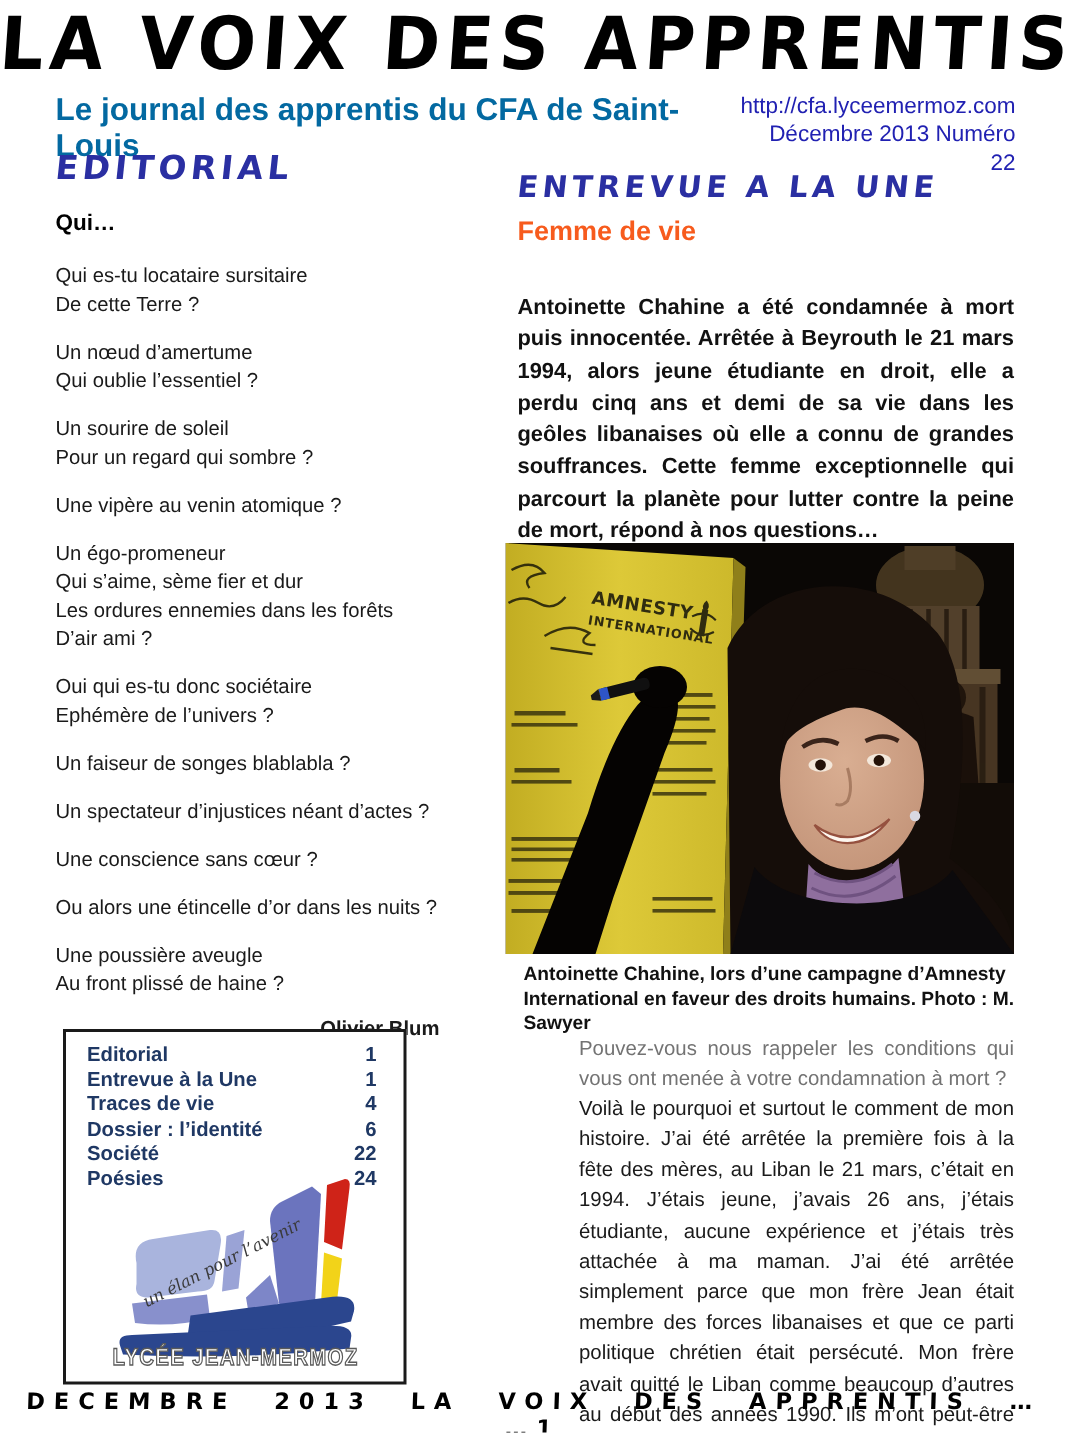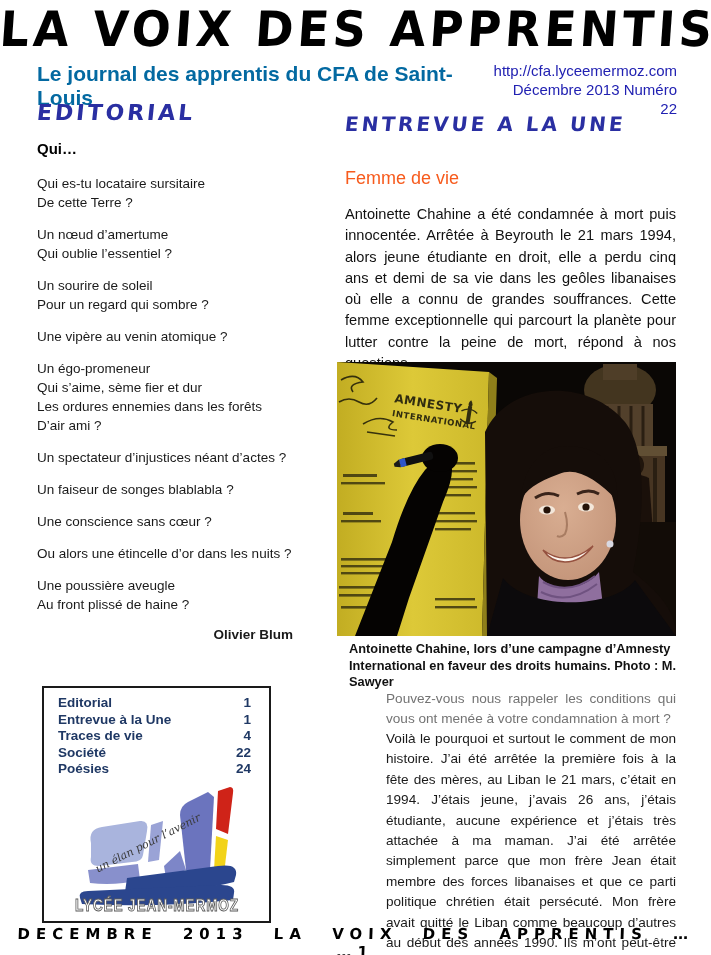--- a/index.html
+++ b/index.html
@@ -34,22 +34,22 @@
   
   .toc-box { position:absolute; left:42px; top:686px; width:229px; height:237px;
     border:2px solid #1a1a1a; padding:7px 18px 0 14px; background:#fff; }
   .toc-row { display:flex; justify-content:space-between;
     font-size:13.5px; font-weight:bold; color:#1f3864; line-height:16.5px; }
   .logo-wrap { position:absolute; left:50%; transform:translateX(-50%); bottom:4px; }
 
   
   .right-col { position:absolute; left:345px; top:112px; width:331px; }
   .right-col .marker-head { font-size:20px; }
-  .article-title { margin-top:32px; font-size:18px; font-weight:normal; color:#f75b1d; }
-  .intro { margin-top:15px; font-size:14.6px; font-weight:normal; color:#111;
+  .article-title { margin-top:8px; font-size:18px; font-weight:bold; color:#f75b1d; }
+  .intro { margin-top:30px; font-size:14.6px; font-weight:bold; color:#111;
     line-height:21.3px; text-align:justify; }
 
   .photo { position:absolute; left:337px; top:362px; width:339px; height:274px; }
   .caption { position:absolute; left:349px; top:641px; width:339px;
     font-size:12.8px; font-weight:bold; color:#111; line-height:1.3; }
 
   .qa { position:absolute; left:386px; top:689px; width:290px; }
   .question { font-size:13.6px; font-weight:normal; color:#737373;
     line-height:20px; text-align:justify; }
   .answer { font-size:13.6px; color:#1a1a1a; line-height:20.4px; text-align:justify; }
@@ -81,42 +81,48 @@
 De cette Terre ?</div>
       <div class="stanza">Un nœud d’amertume
 Qui oublie l’essentiel ?</div>
       <div class="stanza">Un sourire de soleil
 Pour un regard qui sombre ?</div>
       <div class="stanza">Une vipère au venin atomique ?</div>
       <div class="stanza">Un égo-promeneur
 Qui s’aime, sème fier et dur
 Les ordures ennemies dans les forêts
 D’air ami ?</div>
+      <div class="stanza">Oui qui es-tu donc sociétaire
+Ephémère de l’univers ?</div>
+      <div class="stanza">Un faiseur de songes blablabla ?</div>
       <div class="stanza">Un spectateur d’injustices néant d’actes ?</div>
-      <div class="stanza">Un faiseur de songes blablabla ?</div>
       <div class="stanza">Une conscience sans cœur ?</div>
       <div class="stanza">Ou alors une étincelle d’or dans les nuits ?</div>
       <div class="stanza">Une poussière aveugle
 Au front plissé de haine ?</div>
     </div>
     <div class="poem-author">Olivier Blum</div>
   </div>
 
   <div class="toc-box">
     <div class="toc-row">
       <span>Editorial</span>
       <span>1</span>
     </div>
     <div class="toc-row">
       <span>Entrevue à la Une</span>
       <span>1</span>
     </div>
     <div class="toc-row">
       <span>Traces de vie</span>
       <span>4</span>
+    </div>
+    <div class="toc-row">
+      <span>Dossier : l’identité</span>
+      <span>6</span>
     </div>
     <div class="toc-row">
       <span>Société</span>
       <span>22</span>
     </div>
     <div class="toc-row">
       <span>Poésies</span>
       <span>24</span>
     </div>
 

